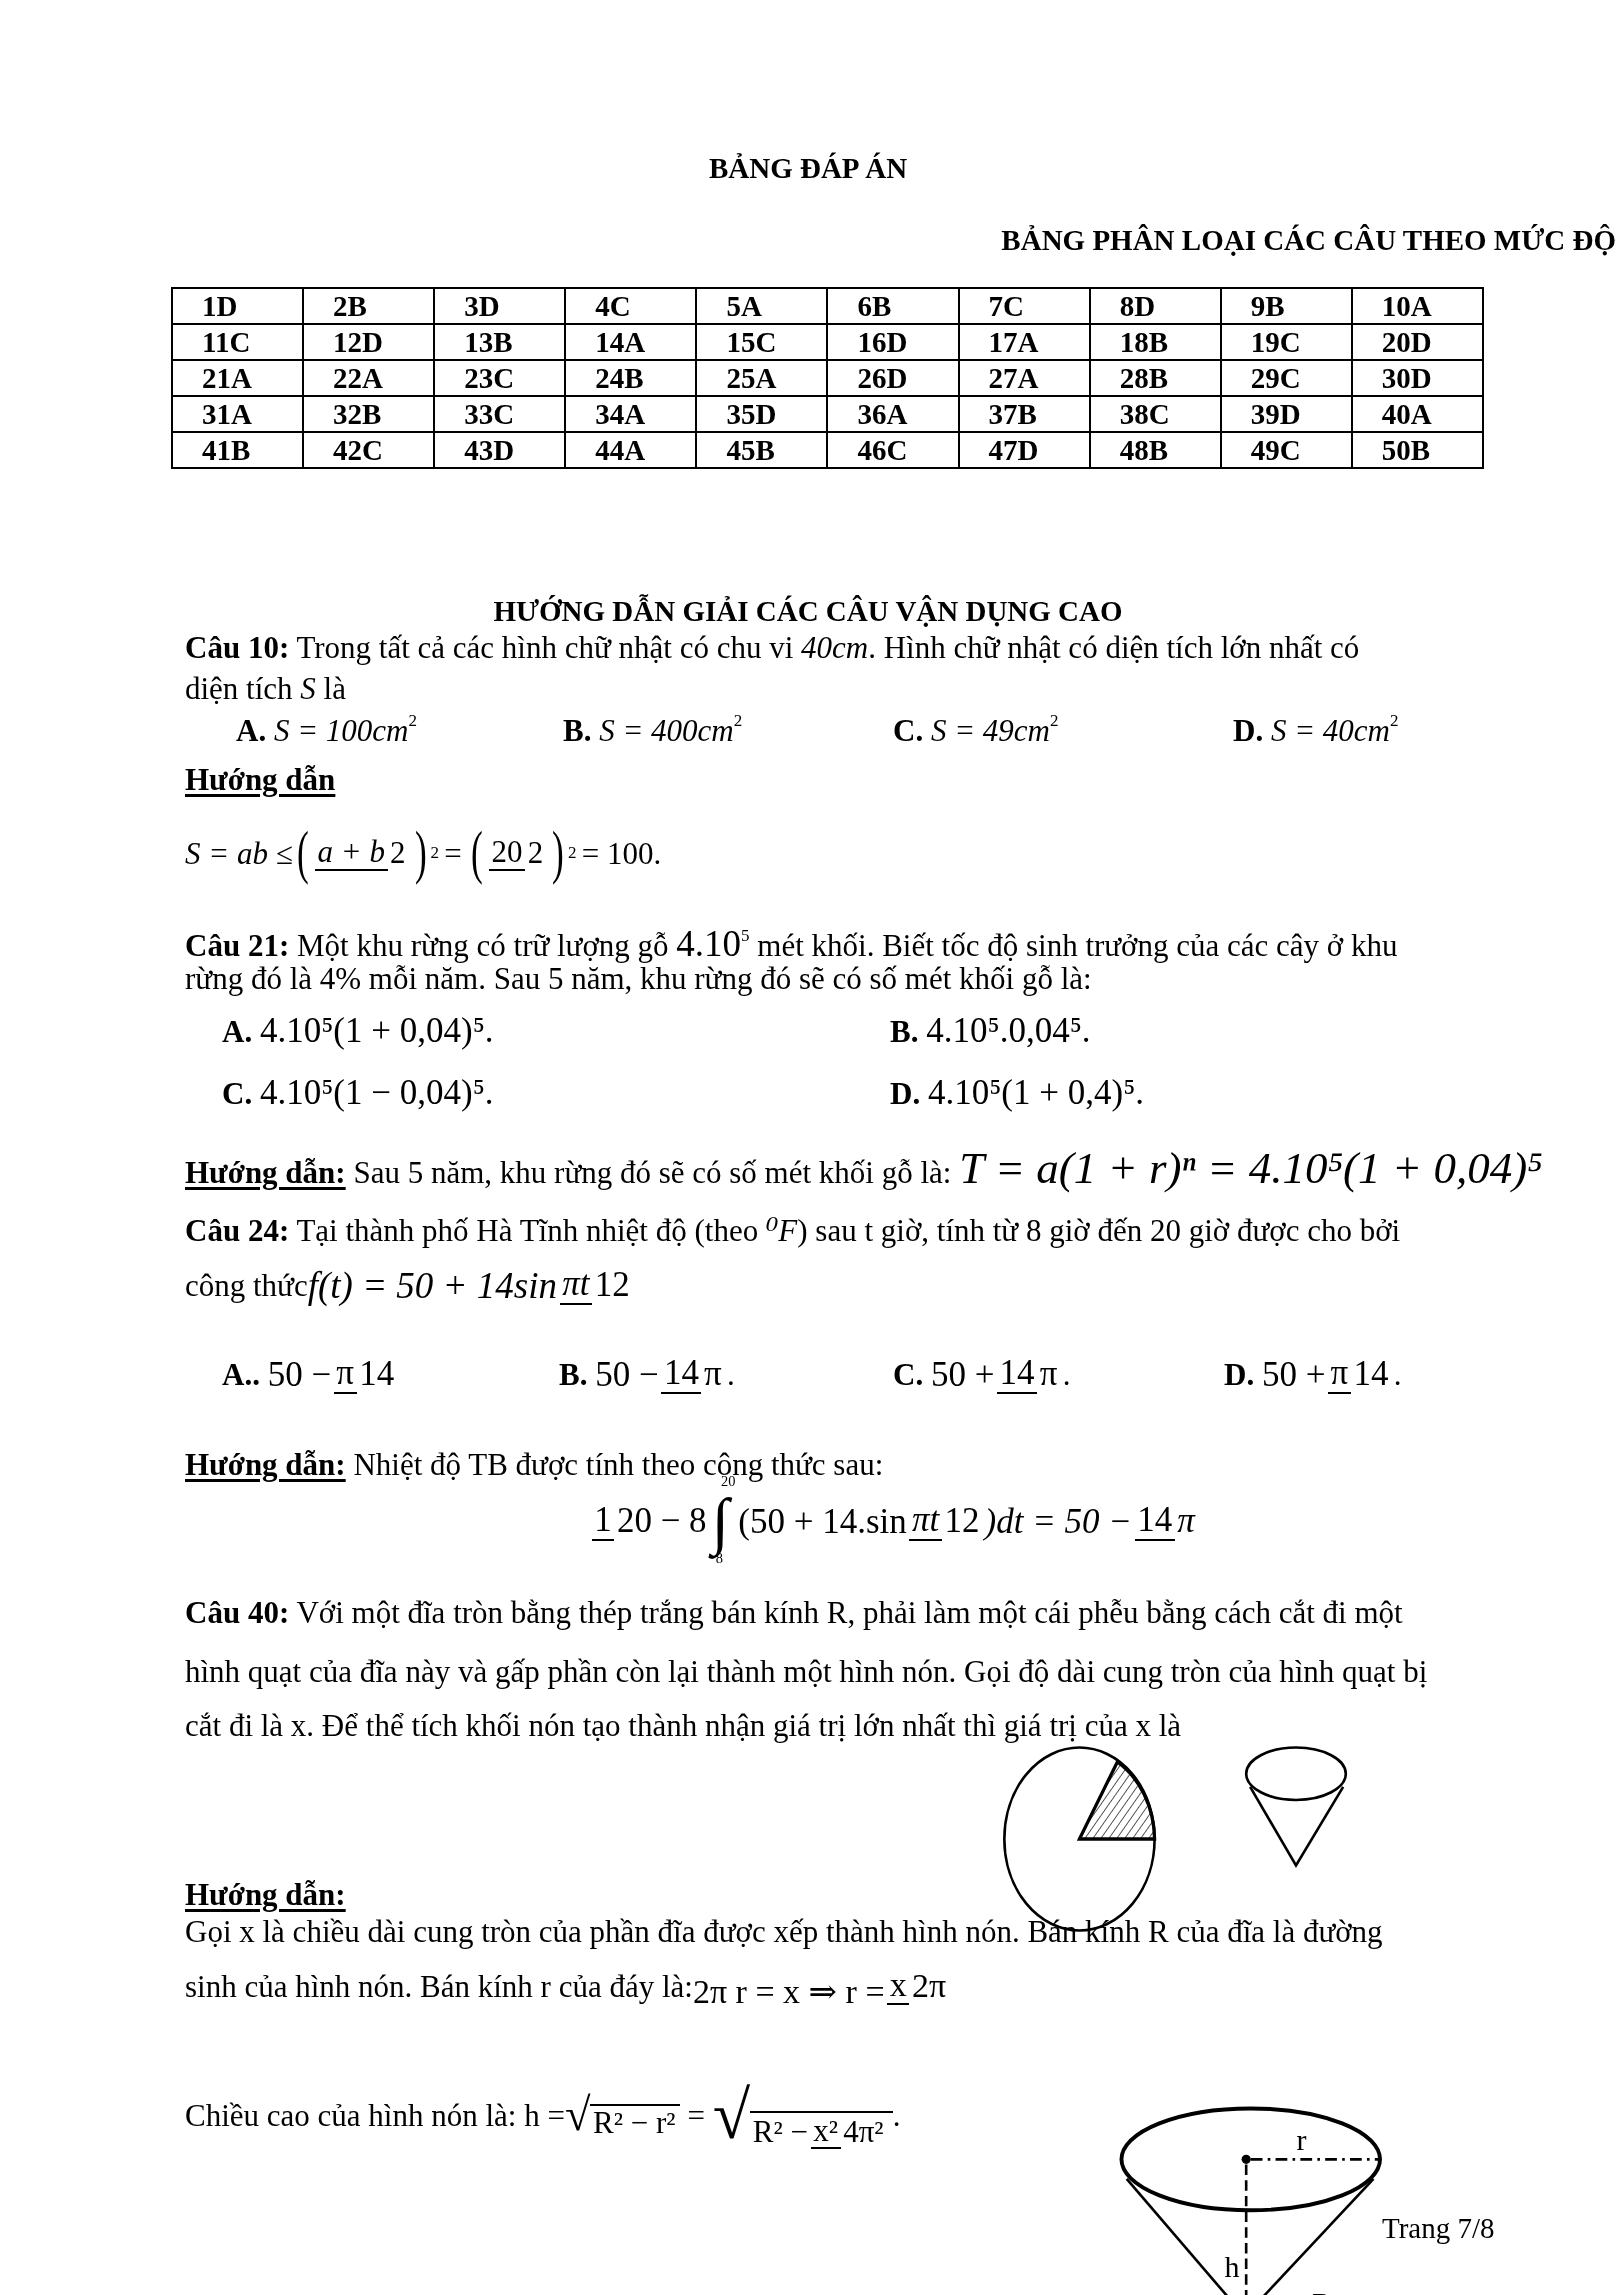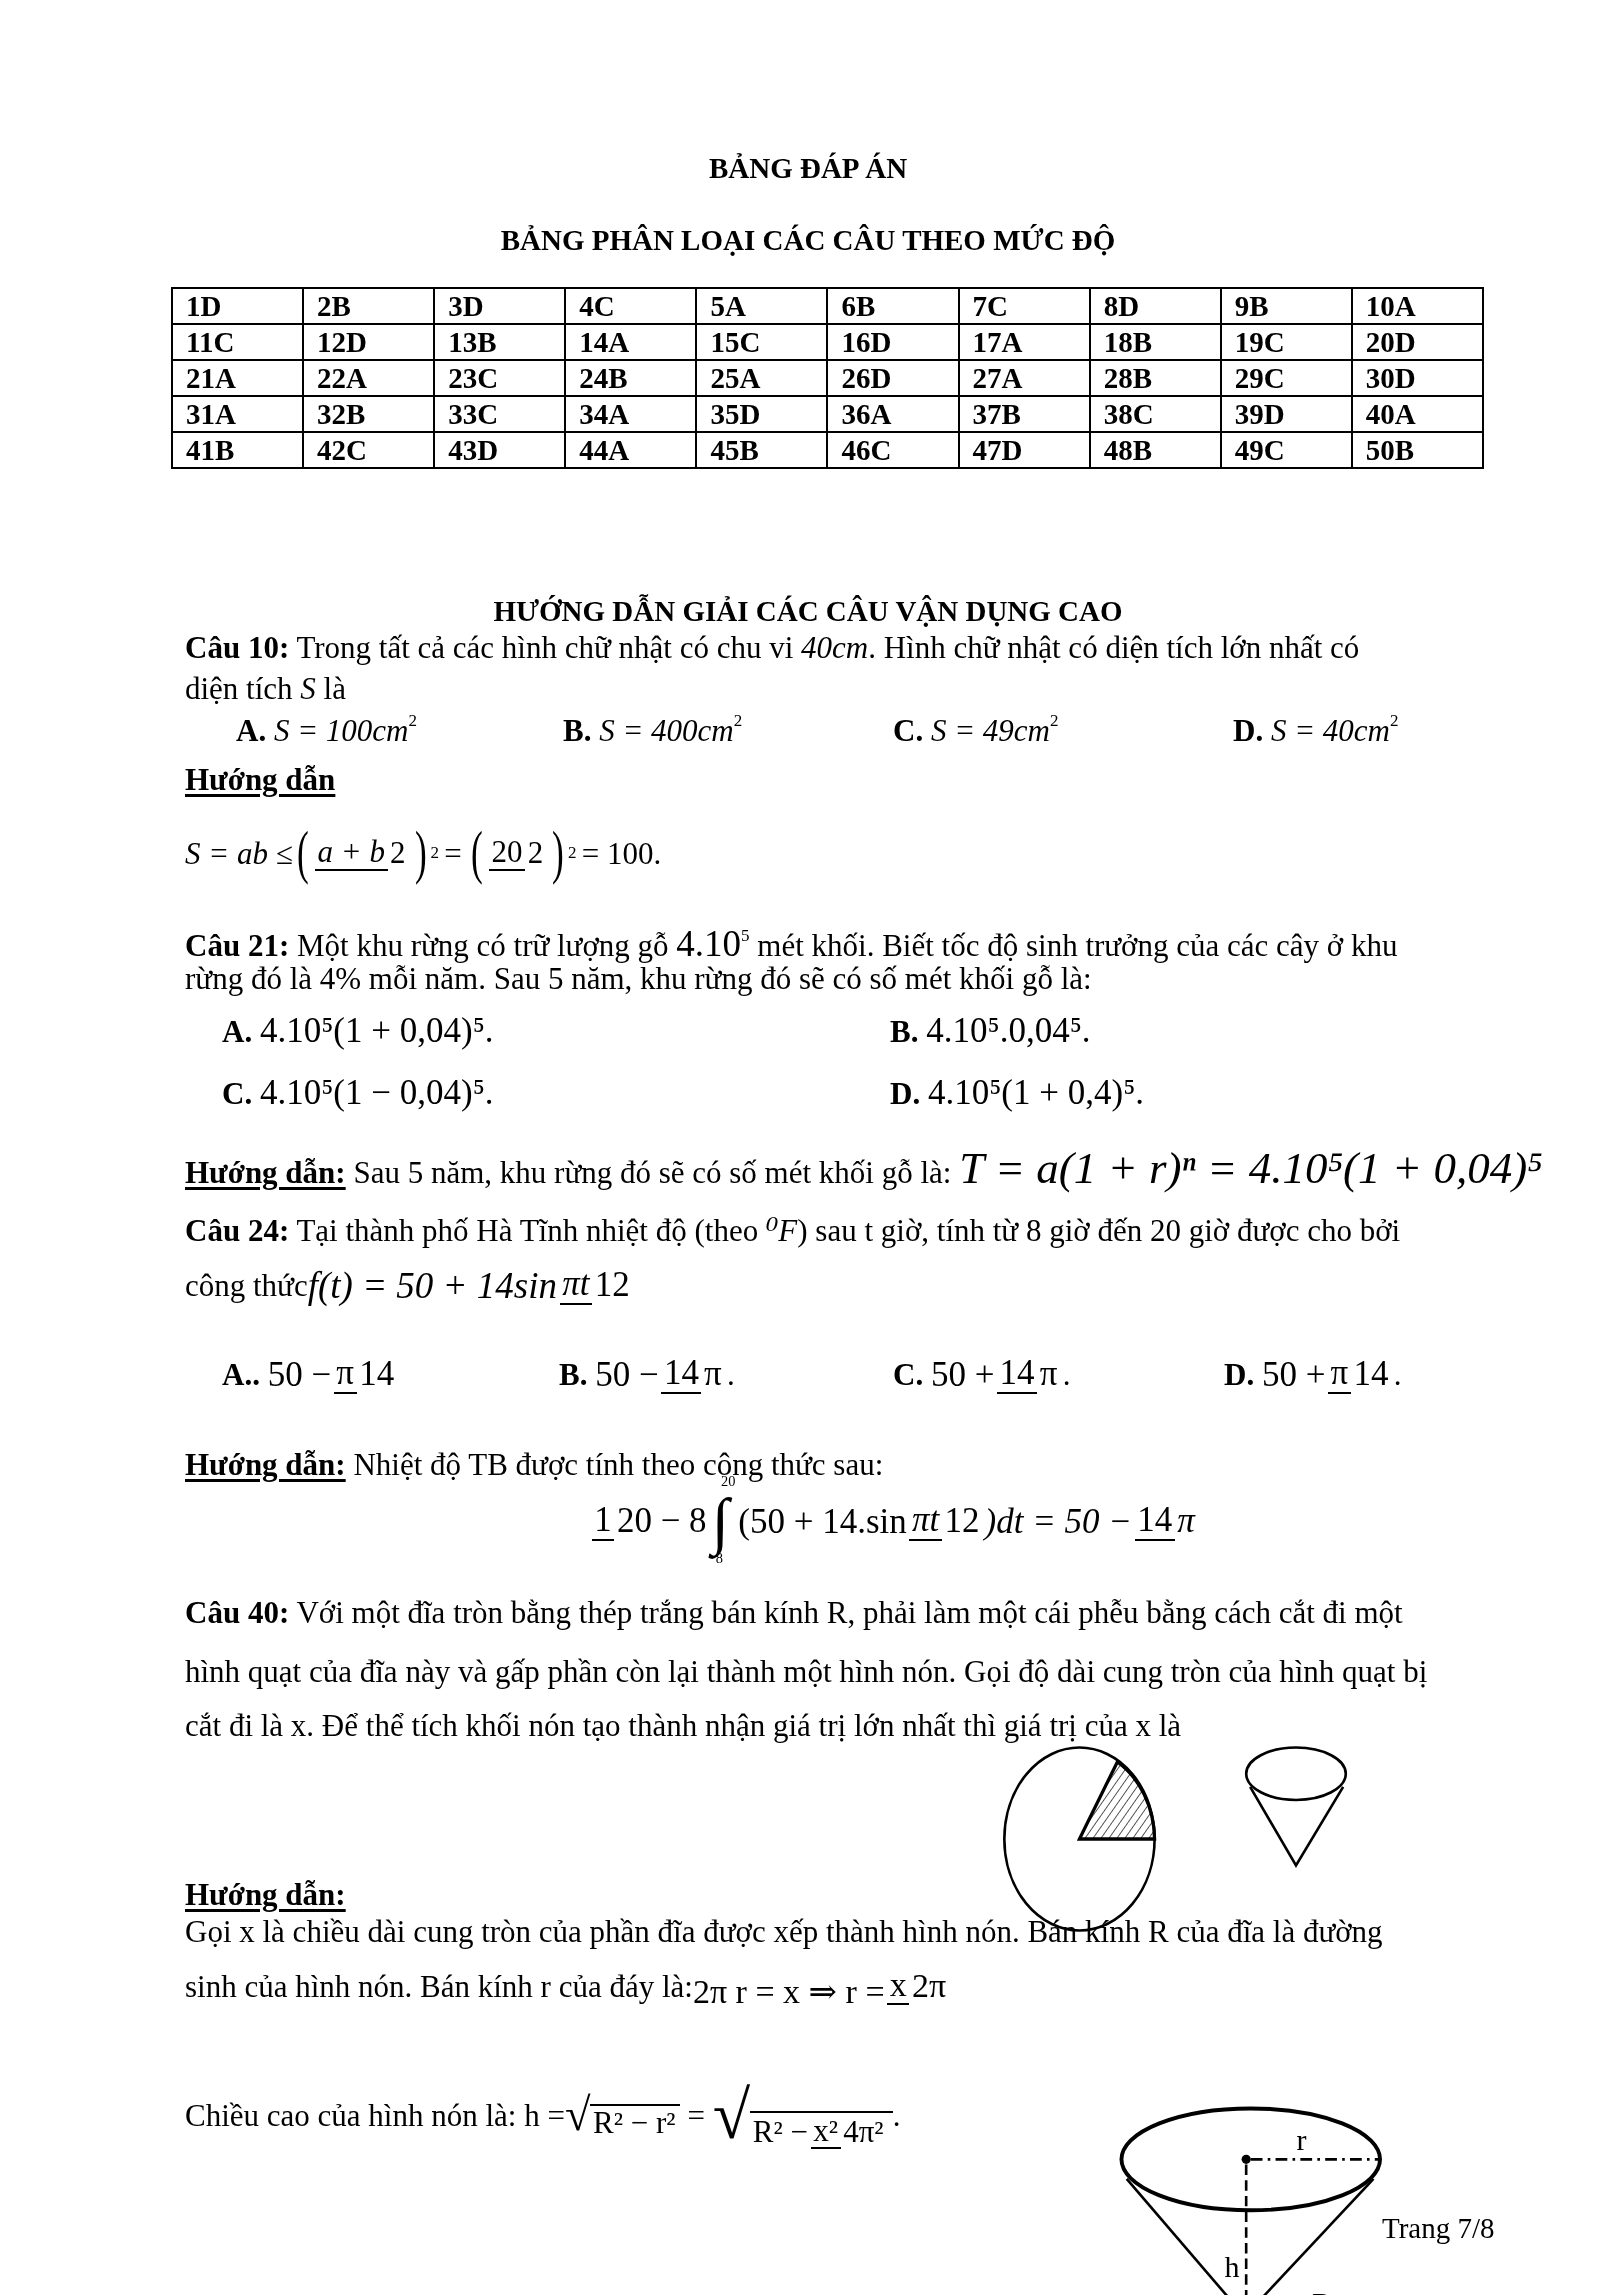--- a/index.html
+++ b/index.html
@@ -6,40 +6,40 @@
   body { width:1623px; height:2295px; position:relative; overflow:hidden;
          font-family:"Liberation Serif","DejaVu Serif",serif; color:#000; }
   .abs { position:absolute; white-space:nowrap; }
   .t { font-size:31px; line-height:1; }
   .b { font-weight:bold; }
   .i { font-style:italic; }
   .u { text-decoration:underline; text-decoration-thickness:3.3px; text-underline-offset:3.9px; }
   .center { left:0; width:1616px; text-align:center; }
   .title { font-size:29px; font-weight:bold; }
   table.ans { position:absolute; left:171px; top:287px; width:1313px; border-collapse:collapse; }
-  table.ans td { border:2.6px solid #000; height:34px; padding:0 0 0 13px; font-size:29px; font-weight:bold;
+  table.ans td { border:2.6px solid #000; height:34px; padding:0 0 0 29px; font-size:29px; font-weight:bold;
                  width:118px; vertical-align:middle; line-height:1; }
   sup { font-size:0.55em; vertical-align:0.9em; line-height:0; }
   .frac { display:inline-flex; flex-direction:row; align-items:center; vertical-align:middle; margin:0 2.6px; }
   .frac > span { display:block; line-height:1.05; padding:0 2.6px; }
   .frac > span.num { border-bottom:2px solid #000; }
   .paren { font-size:1.9em; font-weight:normal; vertical-align:middle; line-height:1; transform:scaleX(0.6); display:inline-block; }
   .sqrt { display:inline-flex; align-items:flex-end; vertical-align:middle; }
   .sqrt .rad { font-size:1.5em; line-height:1; }
   .sqrt .body { border-top:2px solid #000; padding:1.3px 3.9px 0 2.6px; display:inline-flex; align-items:center; }
   .int { font-size:1.8em; display:inline-block; vertical-align:middle; position:relative; }
   .int .hi { position:absolute; top:-11.8px; left:9.2px; font-size:14.4px; }
   .int .lo { position:absolute; bottom:-9.2px; left:3.9px; font-size:14.4px; }
   svg { position:absolute; overflow:visible; }
 </style>
 </head>
 <body>
 
 <div class="abs center title" style="top:152px;">BẢNG ĐÁP ÁN</div>
-<div class="abs center title" style="top:224px;">BẢNG PHÂN LOẠI CÁC CÂU THEO MỨC ĐỘ</div>
+<div class="abs center title" style="top:224px;text-align:right;">BẢNG PHÂN LOẠI CÁC CÂU THEO MỨC ĐỘ</div>
 
 <table class="ans">
   <tbody id="ans-body">
       <tr>
         <td>1D</td>
         <td>2B</td>
         <td>3D</td>
         <td>4C</td>
         <td>5A</td>
         <td>6B</td>

